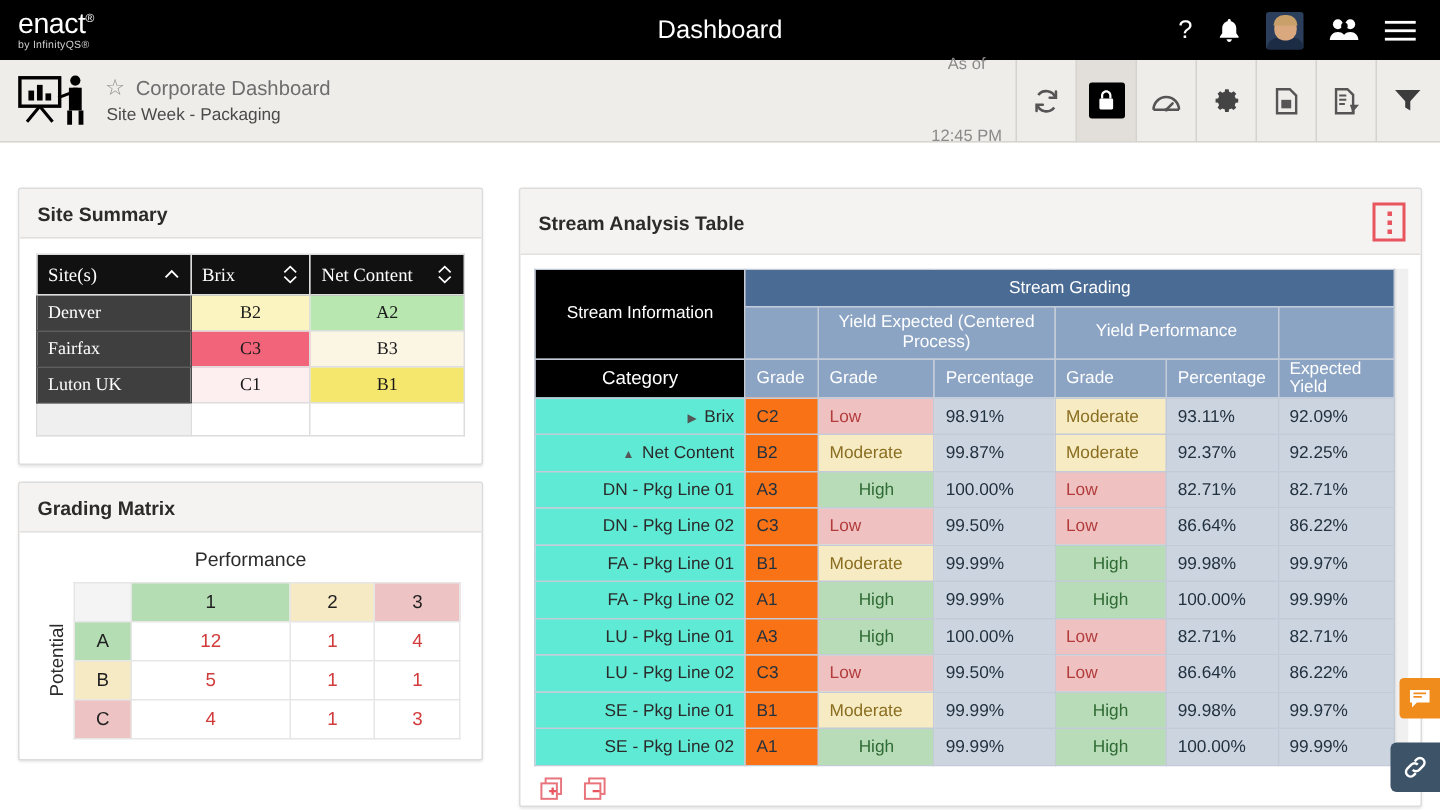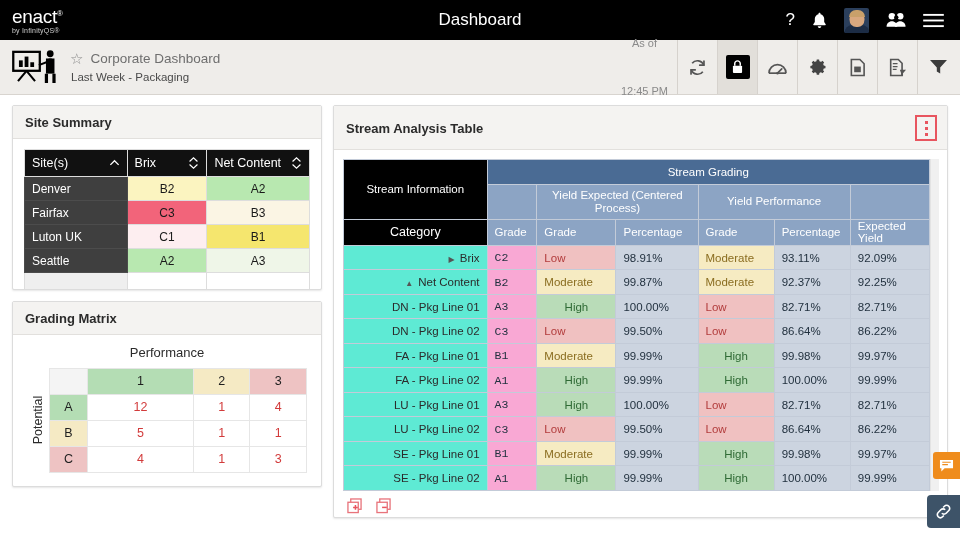--- a/index.html
+++ b/index.html
@@ -99,23 +99,23 @@
   .tbbtn:last-child { border-right: none; }
   .tbbtn.nosep { border-right: none; }
   .tbbtn.active { background: #e2dfda; }
   .lockbox {
     width: 24px; height: 24px; background: #000; border-radius: 2px;
     display: flex; align-items: center; justify-content: center;
   }
 
   
   .content {
-    display: flex; gap: 11px;
+    display: flex; gap: 24px;
     padding: 10px 12px 0 12px;
-    height: 392px; background: #ffffff;
+    height: 392px; background: #ffffff; margin-top: 20px;
   }
   .col-left { width: 310px; display: flex; flex-direction: column; gap: 11px; }
   .col-right { flex: 1; }
 
   .panel {
     background: #ffffff;
     border: 1px solid #dcdcdc;
     border-radius: 2px;
     box-shadow: 0 1px 2px rgba(0,0,0,0.10);
     display: flex; flex-direction: column;
@@ -132,21 +132,21 @@
   .kebab {
     width: 22px; height: 26px; border: 2px solid #e8555f;
     display: flex; flex-direction: column; align-items: center;
     justify-content: center; gap: 3px; cursor: pointer;
   }
   .kebab i { width: 3px; height: 3px; background: #e8555f; display: block; }
 
   .panel-body { padding: 10px 11px 11px 11px; flex: 1; overflow: hidden; }
 
   
-  table.ss { border-collapse: collapse; width: 100%; table-layout: fixed; }
+  table.ss { border-collapse: collapse; width: 100%; table-layout: fixed; font-family: Liberation Serif, serif; }
   table.ss th, table.ss td {
     border: 1px solid #dddddd; height: 24px;
     font-size: 12px; padding: 0 7px;
   }
   table.ss th {
     background: #111111; color: #ffffff; font-weight: normal;
     text-align: left; height: 27px; font-size: 12.5px;
   }
   table.ss th .thw { display: flex; align-items: center; justify-content: space-between; }
   table.ss td.sitecell {
@@ -200,21 +200,21 @@
   }
   th.sub.tall { height: 35px; }
   th.sub.lbl { text-align: left; }
   td.cat {
     background: #5eead4; color: #2b2b2b; text-align: right;
     border-color: #e0e0e0; border-left: 3px solid #9aa8bd;
   }
   td.cat .tri { font-size: 8px; color: #555; margin-right: 5px; }
   td.cat.lvl1 { padding-left: 10px; }
   td.cat.lvl2 { padding-left: 27px; }
-  td.grade { background: #f9a8d4; color: #22313f; text-align: left; font-family: Liberation Mono, monospace; }
+  td.grade { background: #f97316; color: #22313f; text-align: left; }
   td.pct   { background: #ccd4e0; color: #22313f; text-align: left; }
   td.low   { background: #f0c1c1; color: #b23c3c; text-align: left; }
   td.mod   { background: #f6ebc2; color: #8a6d20; text-align: left; }
   td.high  { background: #b9dcb8; color: #2f6b35; text-align: center; }
   .sa-vscroll {
     width: 9px; background: #f0f0f0; border-left: 1px solid #e3e3e3;
     flex: none;
   }
   .sa-foot { padding: 7px 0 0 4px; display: flex; gap: 14px; }
   .ctrl-icon { cursor: pointer; }
@@ -289,21 +289,21 @@
         <path d="M40 10 L40 24 M36 26 L36 36 M44 26 L44 36" stroke="#000" stroke-width="3.4" fill="none"></path>
         <rect x="35.5" y="10" width="9" height="16" fill="#000"></rect>
         <path d="M36 14 L28 17" stroke="#000" stroke-width="2.2" fill="none"></path>
       </svg>
     </div>
     <div class="dash-titles">
       <div class="dash-row1">
         <span class="star">☆</span>
         <span class="dash-name">Corporate Dashboard</span>
       </div>
-      <div class="dash-sub">Last Week - Packaging</div>
+      <div class="dash-sub">Site Week - Packaging</div>
     </div>
 
     <div class="toolbar-right">
       <div class="asof">
         <span>As of</span>
         <span>12:45 PM</span>
       </div>
       <div class="tbbtn">
         <svg width="19" height="19" viewBox="0 0 20 20" fill="none" stroke="#555" stroke-width="1.8">
           <path d="M16.5 7.5A7 7 0 0 0 4.4 5.6"></path>
@@ -409,25 +409,20 @@
               <tr>
                 <td class="sitecell">Fairfax</td>
                 <td class="val" style="background: rgb(242, 100, 122);">C3</td>
                 <td class="val" style="background: rgb(251, 245, 228);">B3</td>
               </tr>
               <tr>
                 <td class="sitecell">Luton UK</td>
                 <td class="val" style="background: rgb(253, 238, 240);">C1</td>
                 <td class="val" style="background: rgb(245, 230, 110);">B1</td>
               </tr>
-              <tr>
-                <td class="sitecell">Seattle</td>
-                <td class="val" style="background: rgb(184, 232, 176);">A2</td>
-                <td class="val" style="background: rgb(239, 246, 232);">A3</td>
-              </tr>
               <tr class="spacer">
                 <td class="sitecell"></td>
                 <td class="val"></td>
                 <td class="val"></td>
               </tr>
             </tbody>
           </table>
         </div>
       </div>
 

